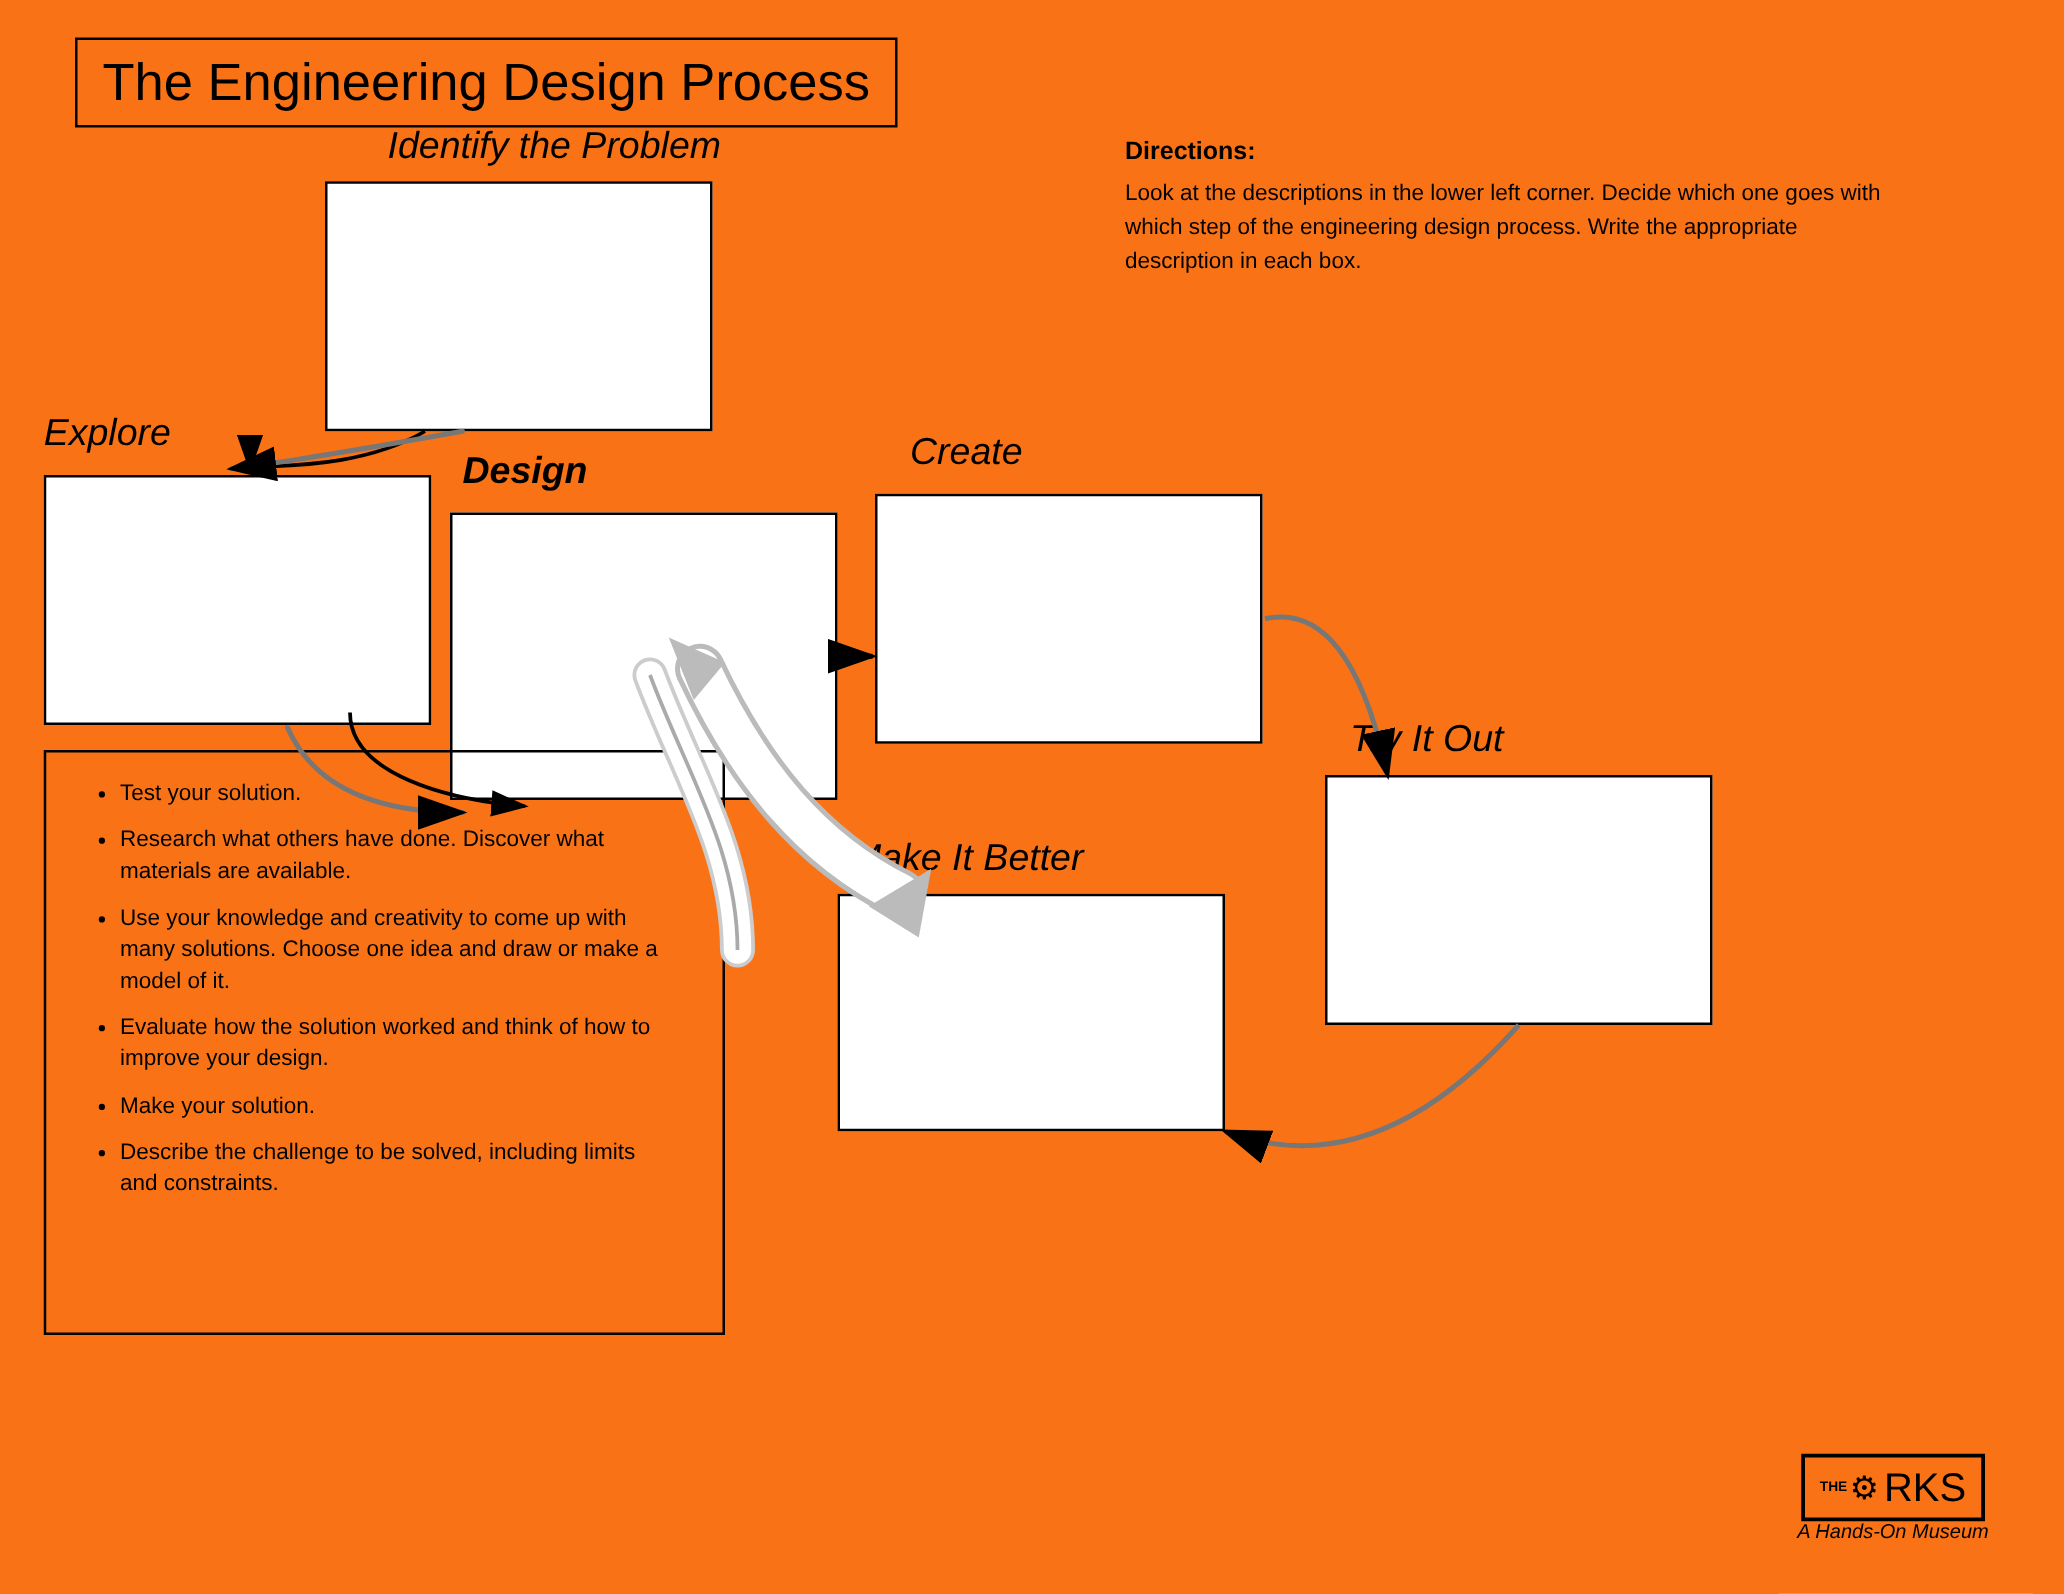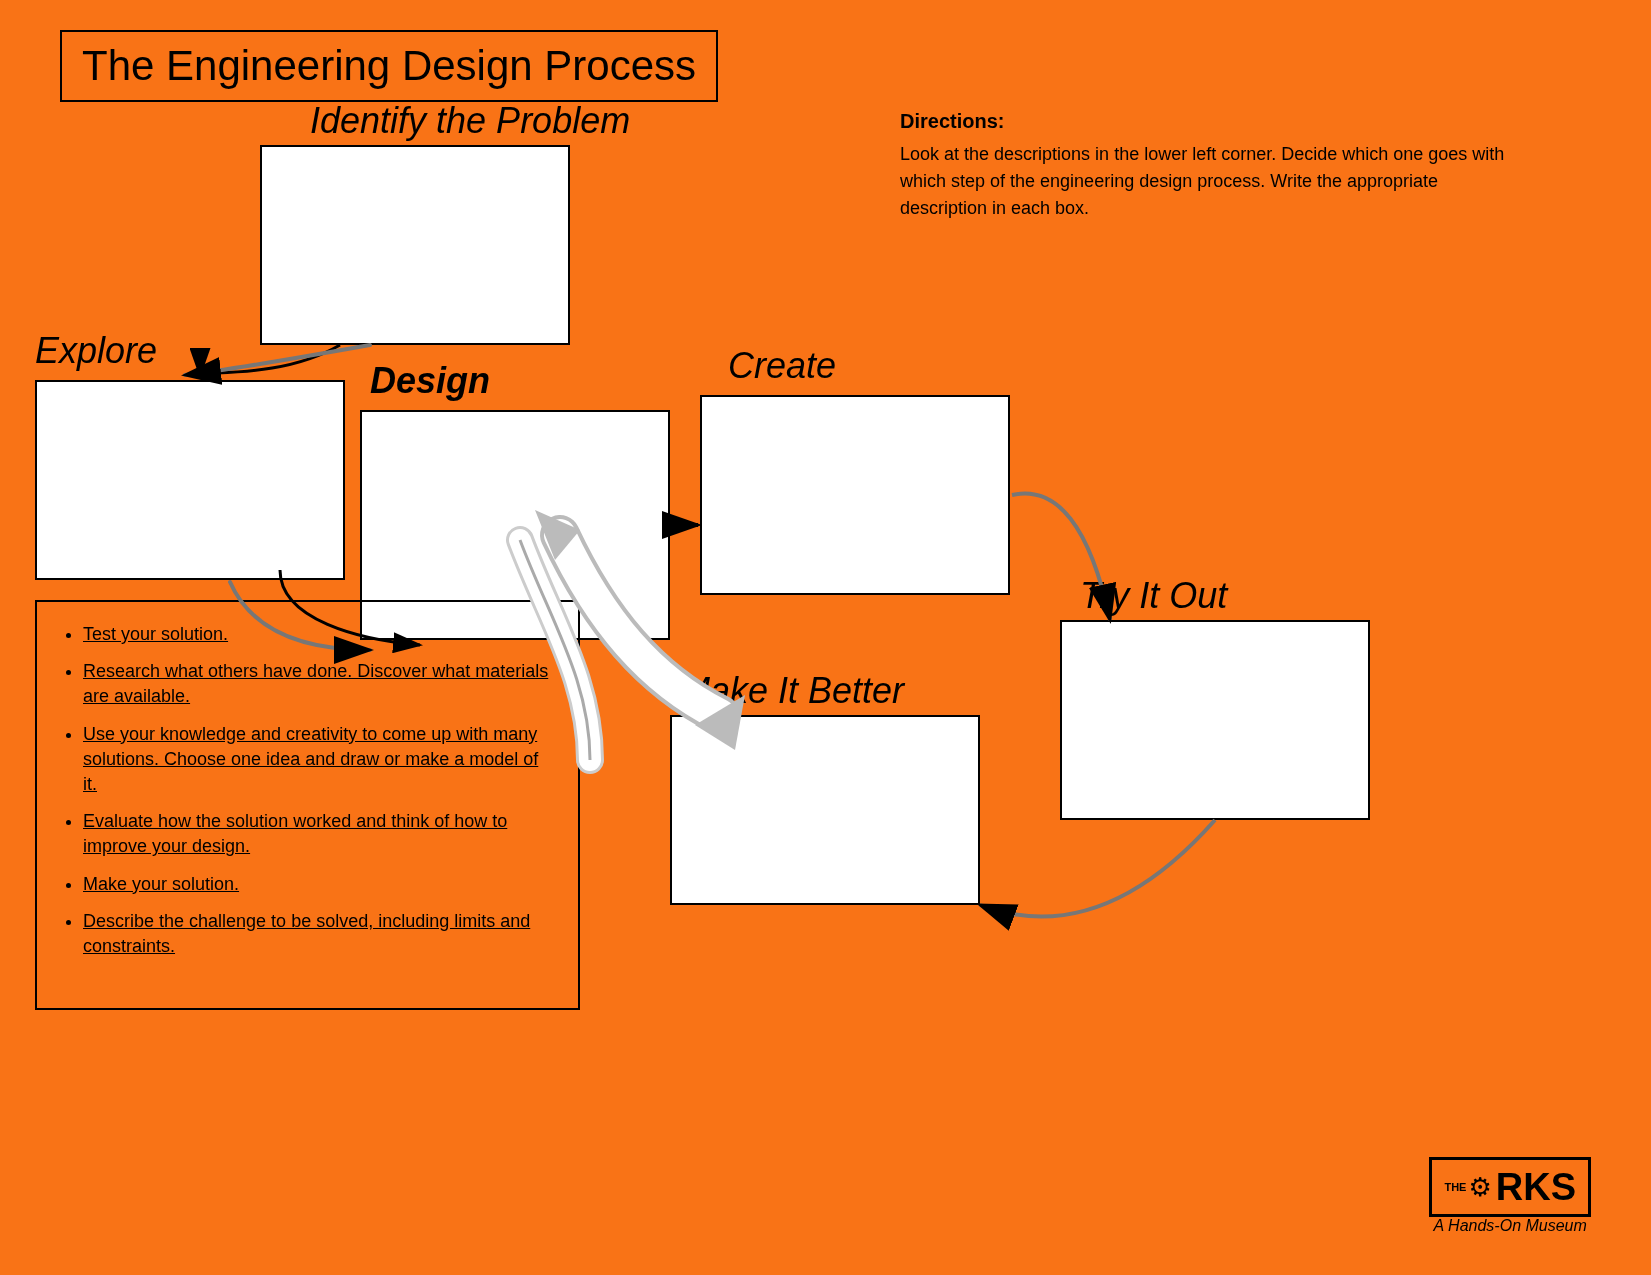--- a/index.html
+++ b/index.html
@@ -69,21 +69,21 @@
 
     .directions-text {
       font-size: 18px;
       color: #000;
       line-height: 1.5;
     }
 
     
     .step-label {
       position: absolute;
-      font-size: 36px;
+      font-size: 30px;
       color: #000;
       font-style: italic;
     }
 
     
     .step-box {
       position: absolute;
       border: 2px solid #000;
       background: #fff;
     }
@@ -166,24 +166,23 @@
       width: 310px;
       height: 190px;
     }
 
     
     .bullet-box {
       position: absolute;
       top: 600px;
       left: 35px;
       width: 545px;
-      height: 410px;
+      height: 468px;
       border: 2px solid #000;
-      padding: 20px 26px;
-      text-decoration: underline;
+      padding: 20px 39px;
     }
 
     .bullet-list {
       list-style: disc;
       padding-left: 20px;
     }
 
     .bullet-list li {
       font-size: 18px;
       color: #000;
@@ -230,22 +229,22 @@
     .logo-the-stack {
       display: flex;
       flex-direction: column;
       font-size: 10px;
       font-weight: bold;
       line-height: 1.1;
       text-align: center;
     }
 
     .logo-works-big {
-      font-size: 38px;
-      font-weight: 700;
+      font-size: 32px;
+      font-weight: 400;
       line-height: 1;
     }
 
     .logo-gear-icon {
       font-size: 26px;
       margin-right: 2px;
     }
   </style>
 </head>
 <body>

